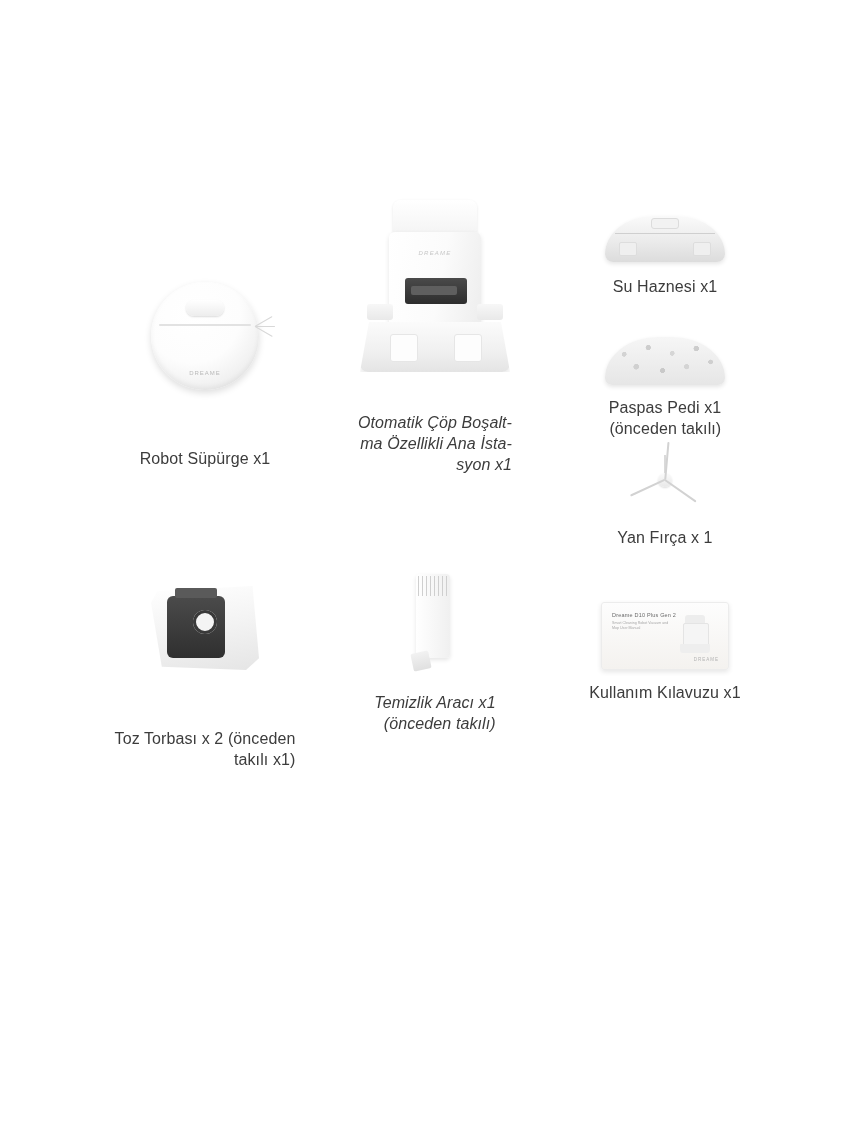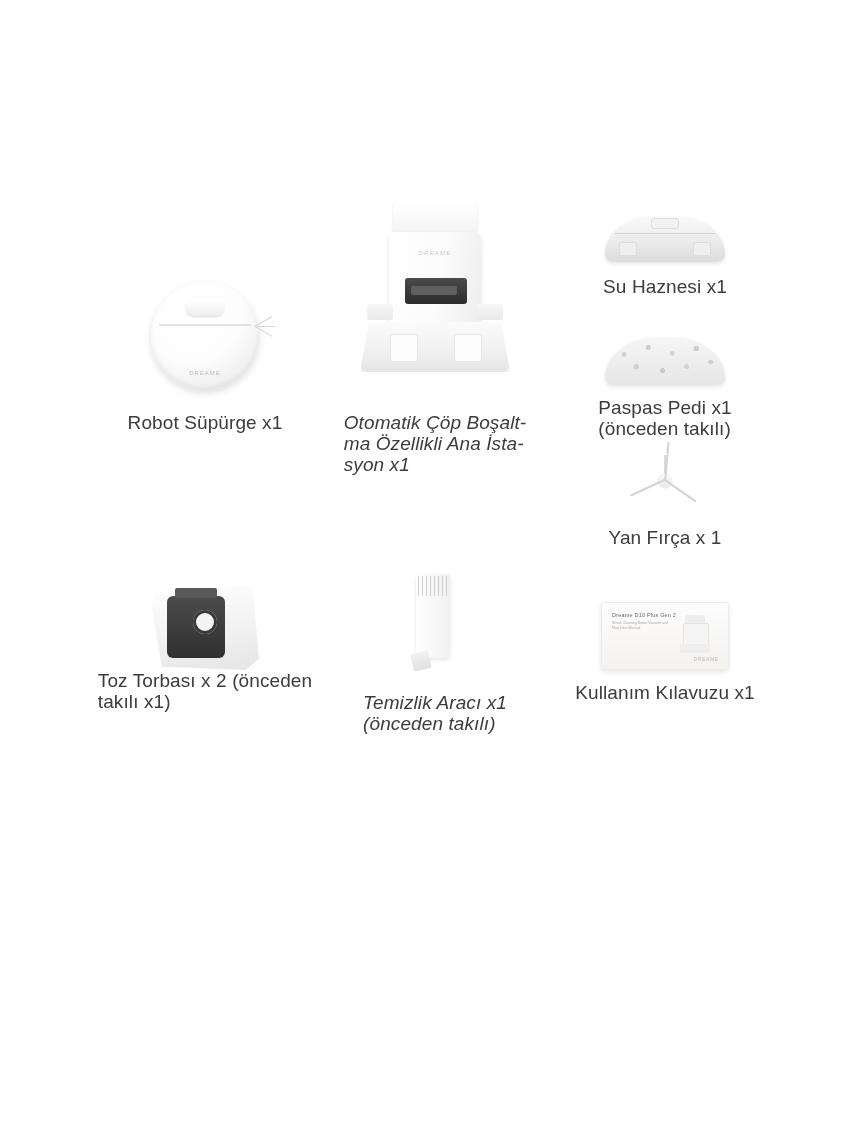--- a/index.html
+++ b/index.html
@@ -38,30 +38,30 @@
     flex-direction: column;
     align-items: center;
     justify-content: flex-start;
   }
   .art {
     display: flex;
     align-items: flex-end;
     justify-content: center;
   }
   .caption {
-    text-align: left;
-    font-size: 19px;
+    text-align: right;
+    font-size: 16px;
     line-height: 21px;
     color: #3c3c3c;
     letter-spacing: .1px;
     white-space: pre-line;
   }
 
   
-  .col-a { width: 230px; }
+  .col-a { width: 230px; gap: 36px; }
   .col-b { width: 230px; font-style: italic; }
   .col-c { width: 230px; }
 
   
   .robot {
     width: 108px;
     height: 108px;
     border-radius: 50%;
     background: radial-gradient(circle at 38% 30%, #ffffff 0%, #fdfdfd 48%, #ececec 82%, #dcdcdc 100%);
     box-shadow: 0 3px 7px rgba(0,0,0,.13), inset 0 -3px 5px rgba(0,0,0,.05);
@@ -568,21 +568,21 @@
 
       <div class="cell col-a">
         <div class="art" style="height:110px;">
           <div class="dustbag">
             <div class="cloth"></div>
             <div class="plate"></div>
             <div class="tabtop"></div>
             <div class="hole"></div>
           </div>
         </div>
-        <div class="caption" style="">Toz Torbası x 2 (önceden
+        <div class="caption" style="margin-top:22px;">Toz Torbası x 2 (önceden
 takılı x1)</div>
       </div>
 
       <div class="cell col-b">
         <div class="art" style="height:110px;">
           <div class="tool">
             <div class="handle"></div>
             <div class="comb"></div>
             <div class="blade"></div>
           </div>

